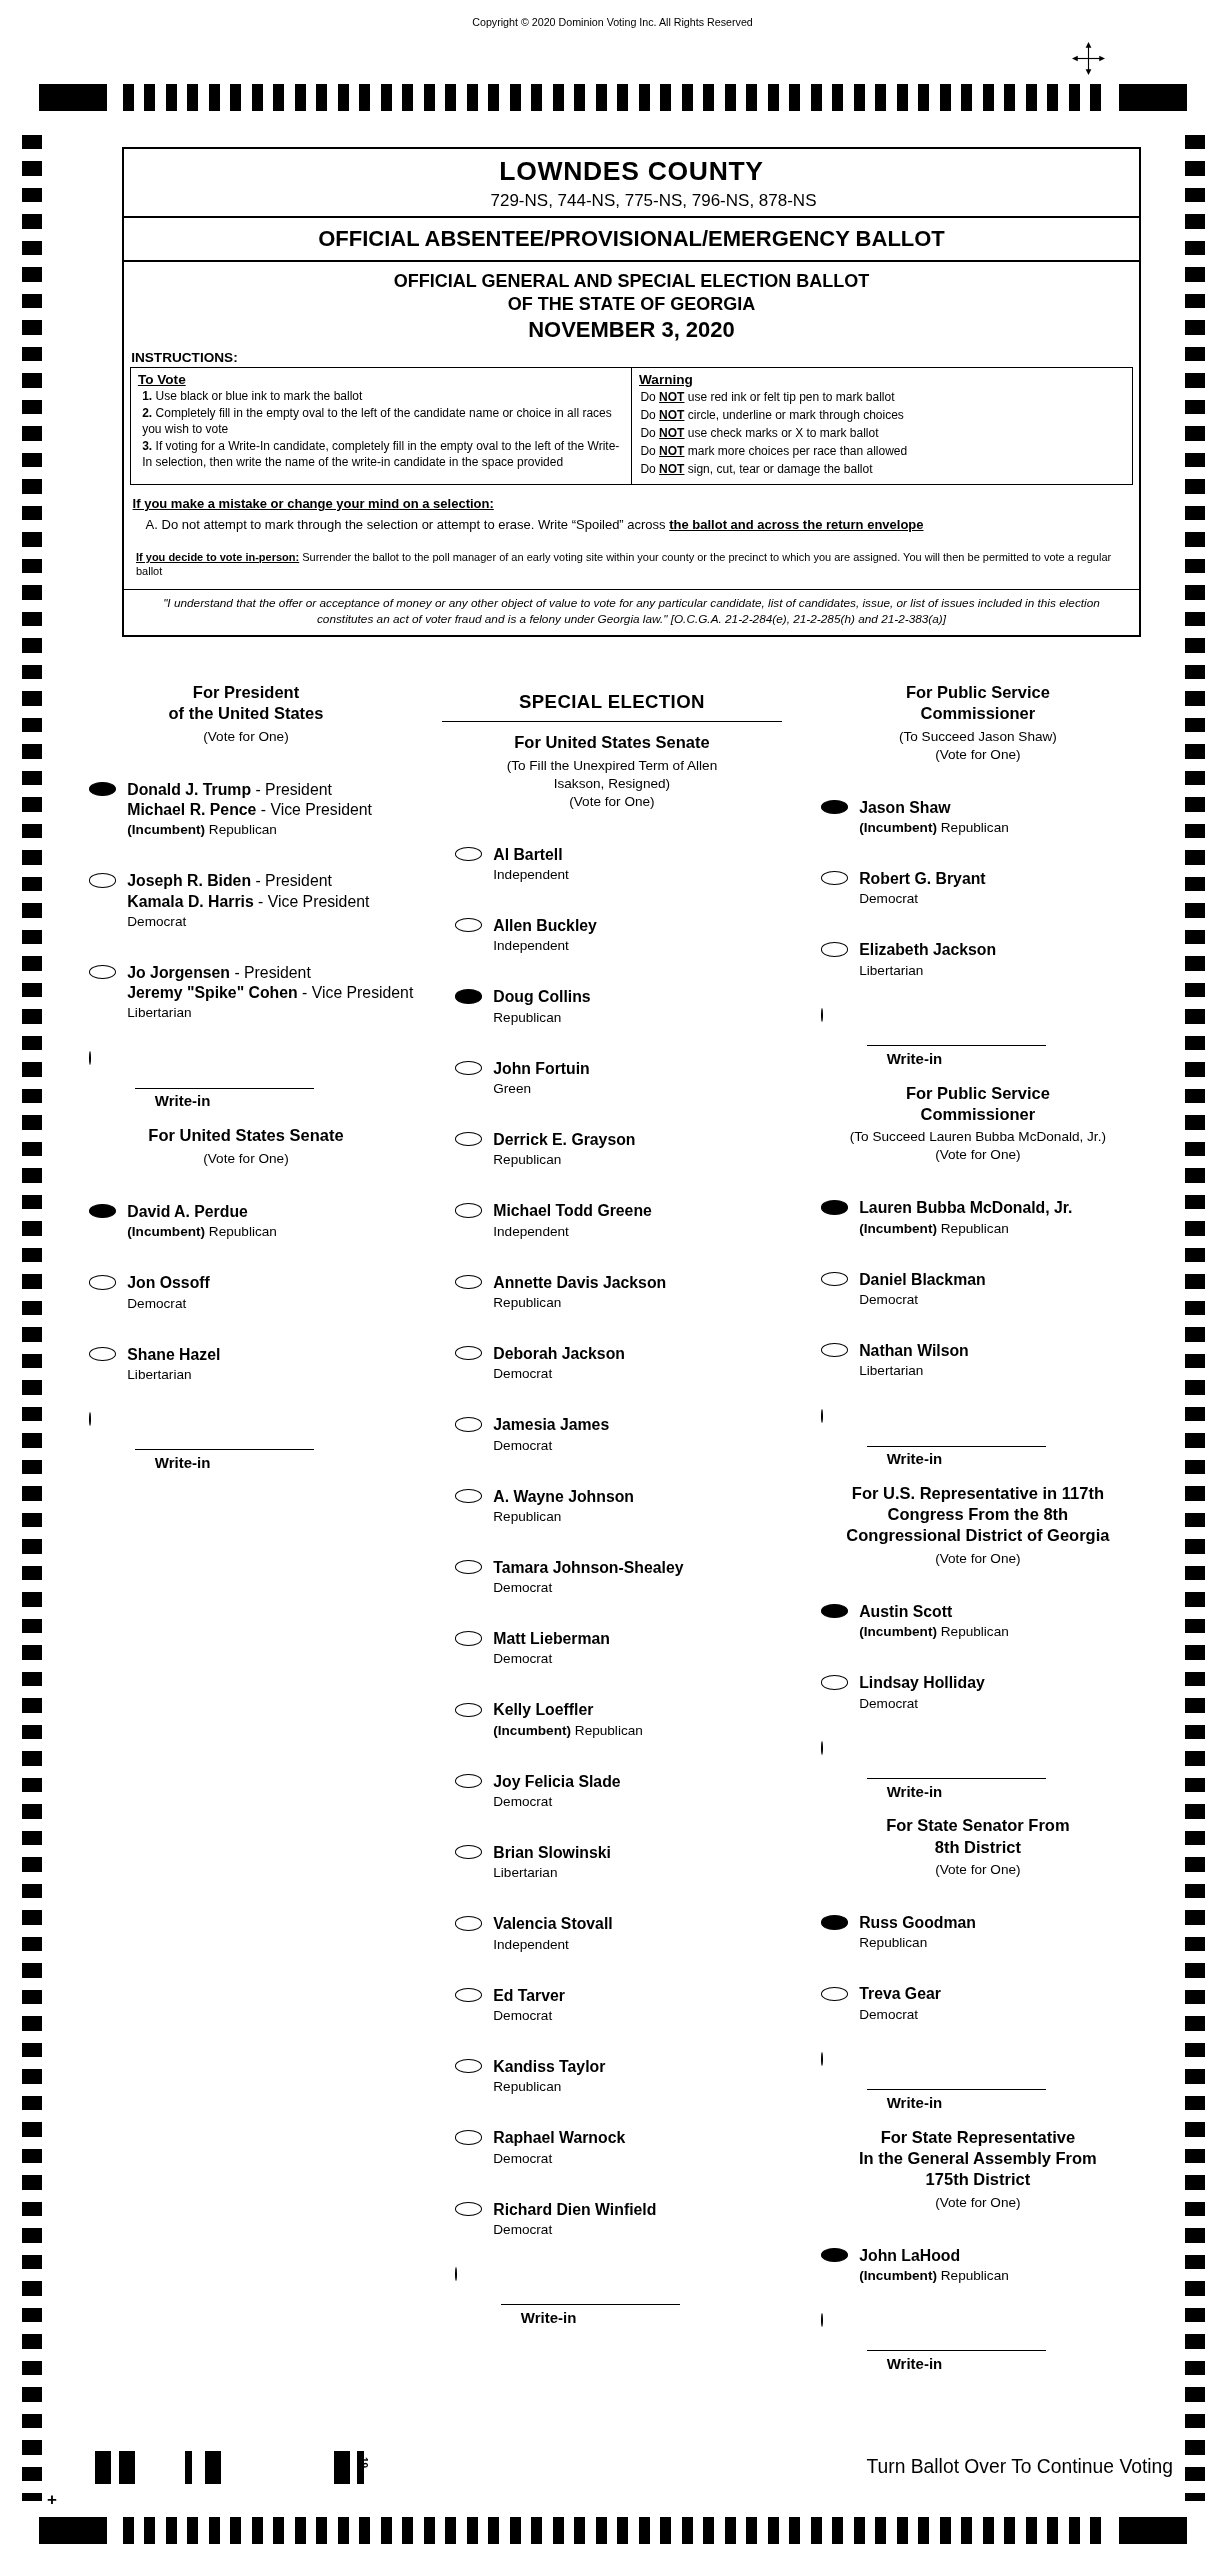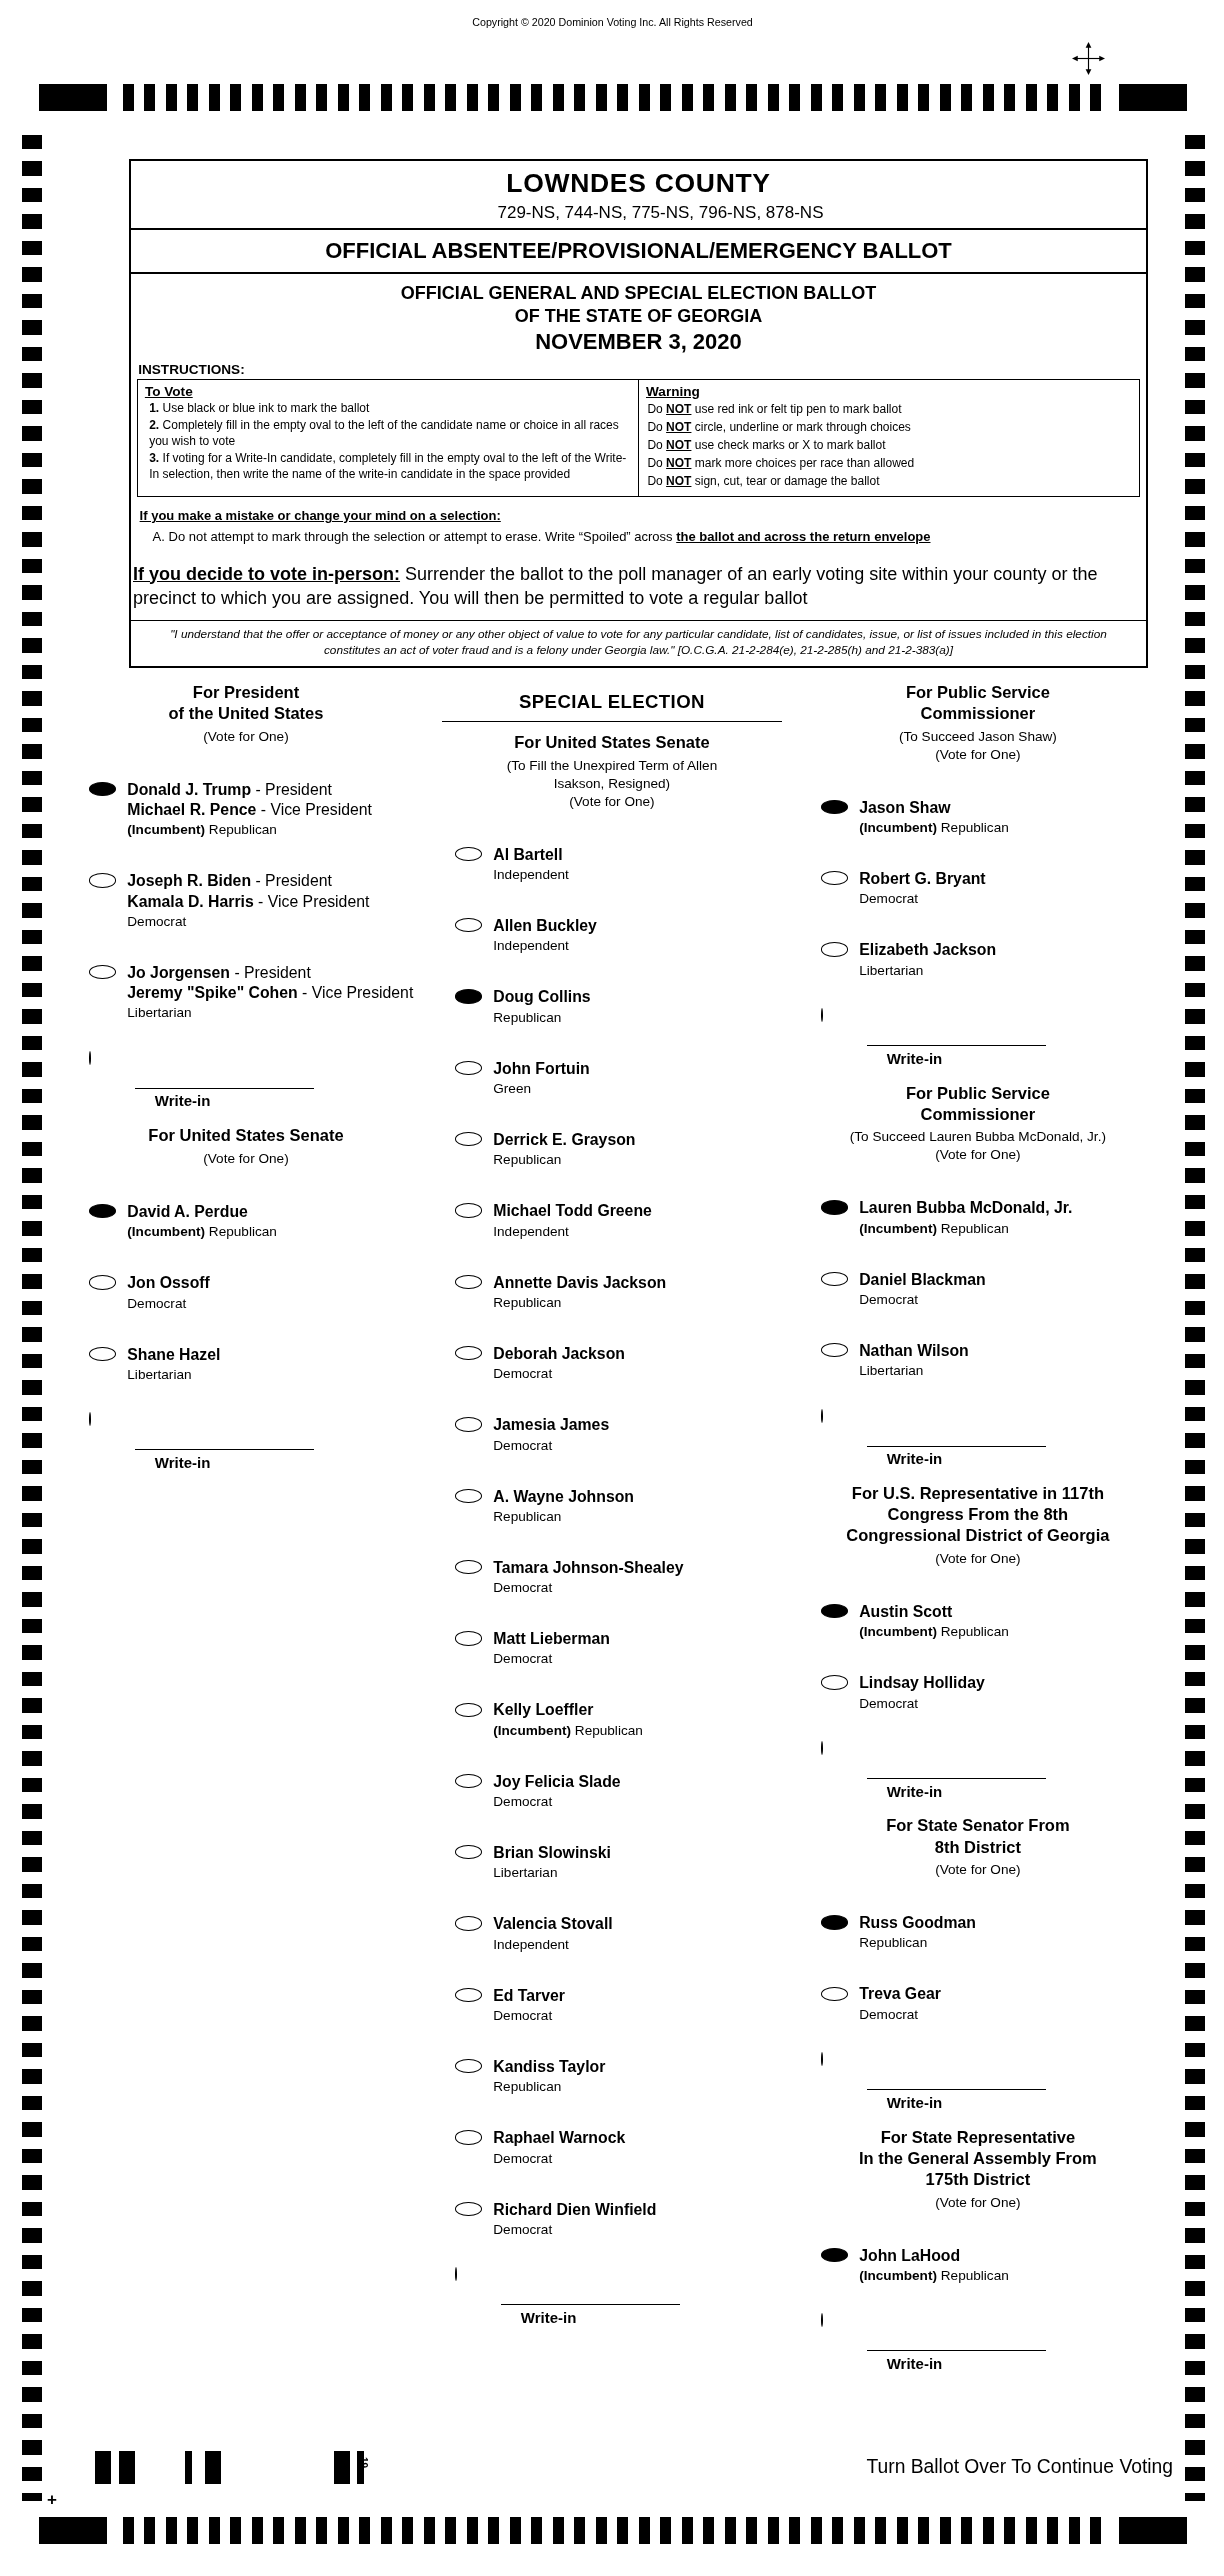--- a/index.html
+++ b/index.html
@@ -34,22 +34,22 @@
   .tm-right { right: 20px; }
 
   .copyright {
     position: absolute; top: 15.8px; left: 0; right: 0;
     text-align: center; font-size: 10.7px;
   }
   .crosshair { position: absolute; top: 42px; left: 1072px; width: 33px; height: 33px; }
 
   
   .hdr {
-    position: absolute; left: 122px; top: 159px; width: 1019px;
-    border: 2.1px solid #000; background: #fff; margin-left: 7px;
+    position: absolute; left: 122px; top: 147px; width: 1019px;
+    border: 2.1px solid #000; background: #fff;
   }
   .hdr-county { border-bottom: 2.1px solid #000; text-align: center; padding: 7.2px 0 5.7px; }
   .county-name { font-size: 26.5px; font-weight: 700; letter-spacing: 0.7px; }
   .precincts  { font-size: 17px; font-weight: 400; margin-top: 3.6px; padding-left: 44px; }
   .hdr-type {
     border-bottom: 2.1px solid #000; text-align: center;
     font-size: 22px; font-weight: 700; padding: 7.9px 0;
   }
   .hdr-election { text-align: center; font-weight: 700; padding: 8.6px 0 2.9px; }
   .el1 { font-size: 18px; }
@@ -59,21 +59,21 @@
   .instr-wrap { display: flex; padding: 0 5.7px; }
   .ibox { border: 1.4px solid #000; flex: 1; padding-bottom: 5.7px; }
   .ibox + .ibox { margin-left: -1.4px; }
   .box-title { font-weight: 700; text-decoration: underline; font-size: 13.6px; padding: 3.6px 7.2px 1.4px; }
   .instr-item { font-size: 12px; line-height: 1.32; padding: 0.7px 8.6px 0.7px 11.5px; }
   .warn-item  { font-size: 12px; line-height: 1.38; padding: 0.7px 8.6px; }
   .u { text-decoration: underline; }
   .bu { font-weight: 700; text-decoration: underline; }
   .mistake { padding: 11.5px 8.6px 2.9px; font-size: 13px; }
   .mline { padding: 5.7px 2.9px 0 13px; line-height: 1.3; }
-  .inperson { padding: 13px 2px 10px; font-size: 18px; line-height: 1.35; }
+  .inperson { padding: 13px 12px 10px; font-size: 11px; line-height: 1.35; }
   .fraud {
     border-top: 1.4px solid #000; font-style: italic; text-align: center;
     font-size: 11.8px; line-height: 1.35; padding: 5.7px 29px 7.2px;
     font-family: "Liberation Sans", sans-serif;
   }
 
   
   .cols { position: absolute; left: 63px; top: 682px; width: 1098px; display: flex; align-items: flex-start; }
   .col { flex: 0 0 33.33%; padding: 0 10px; }
   .contest { margin-bottom: 15.8px; }

